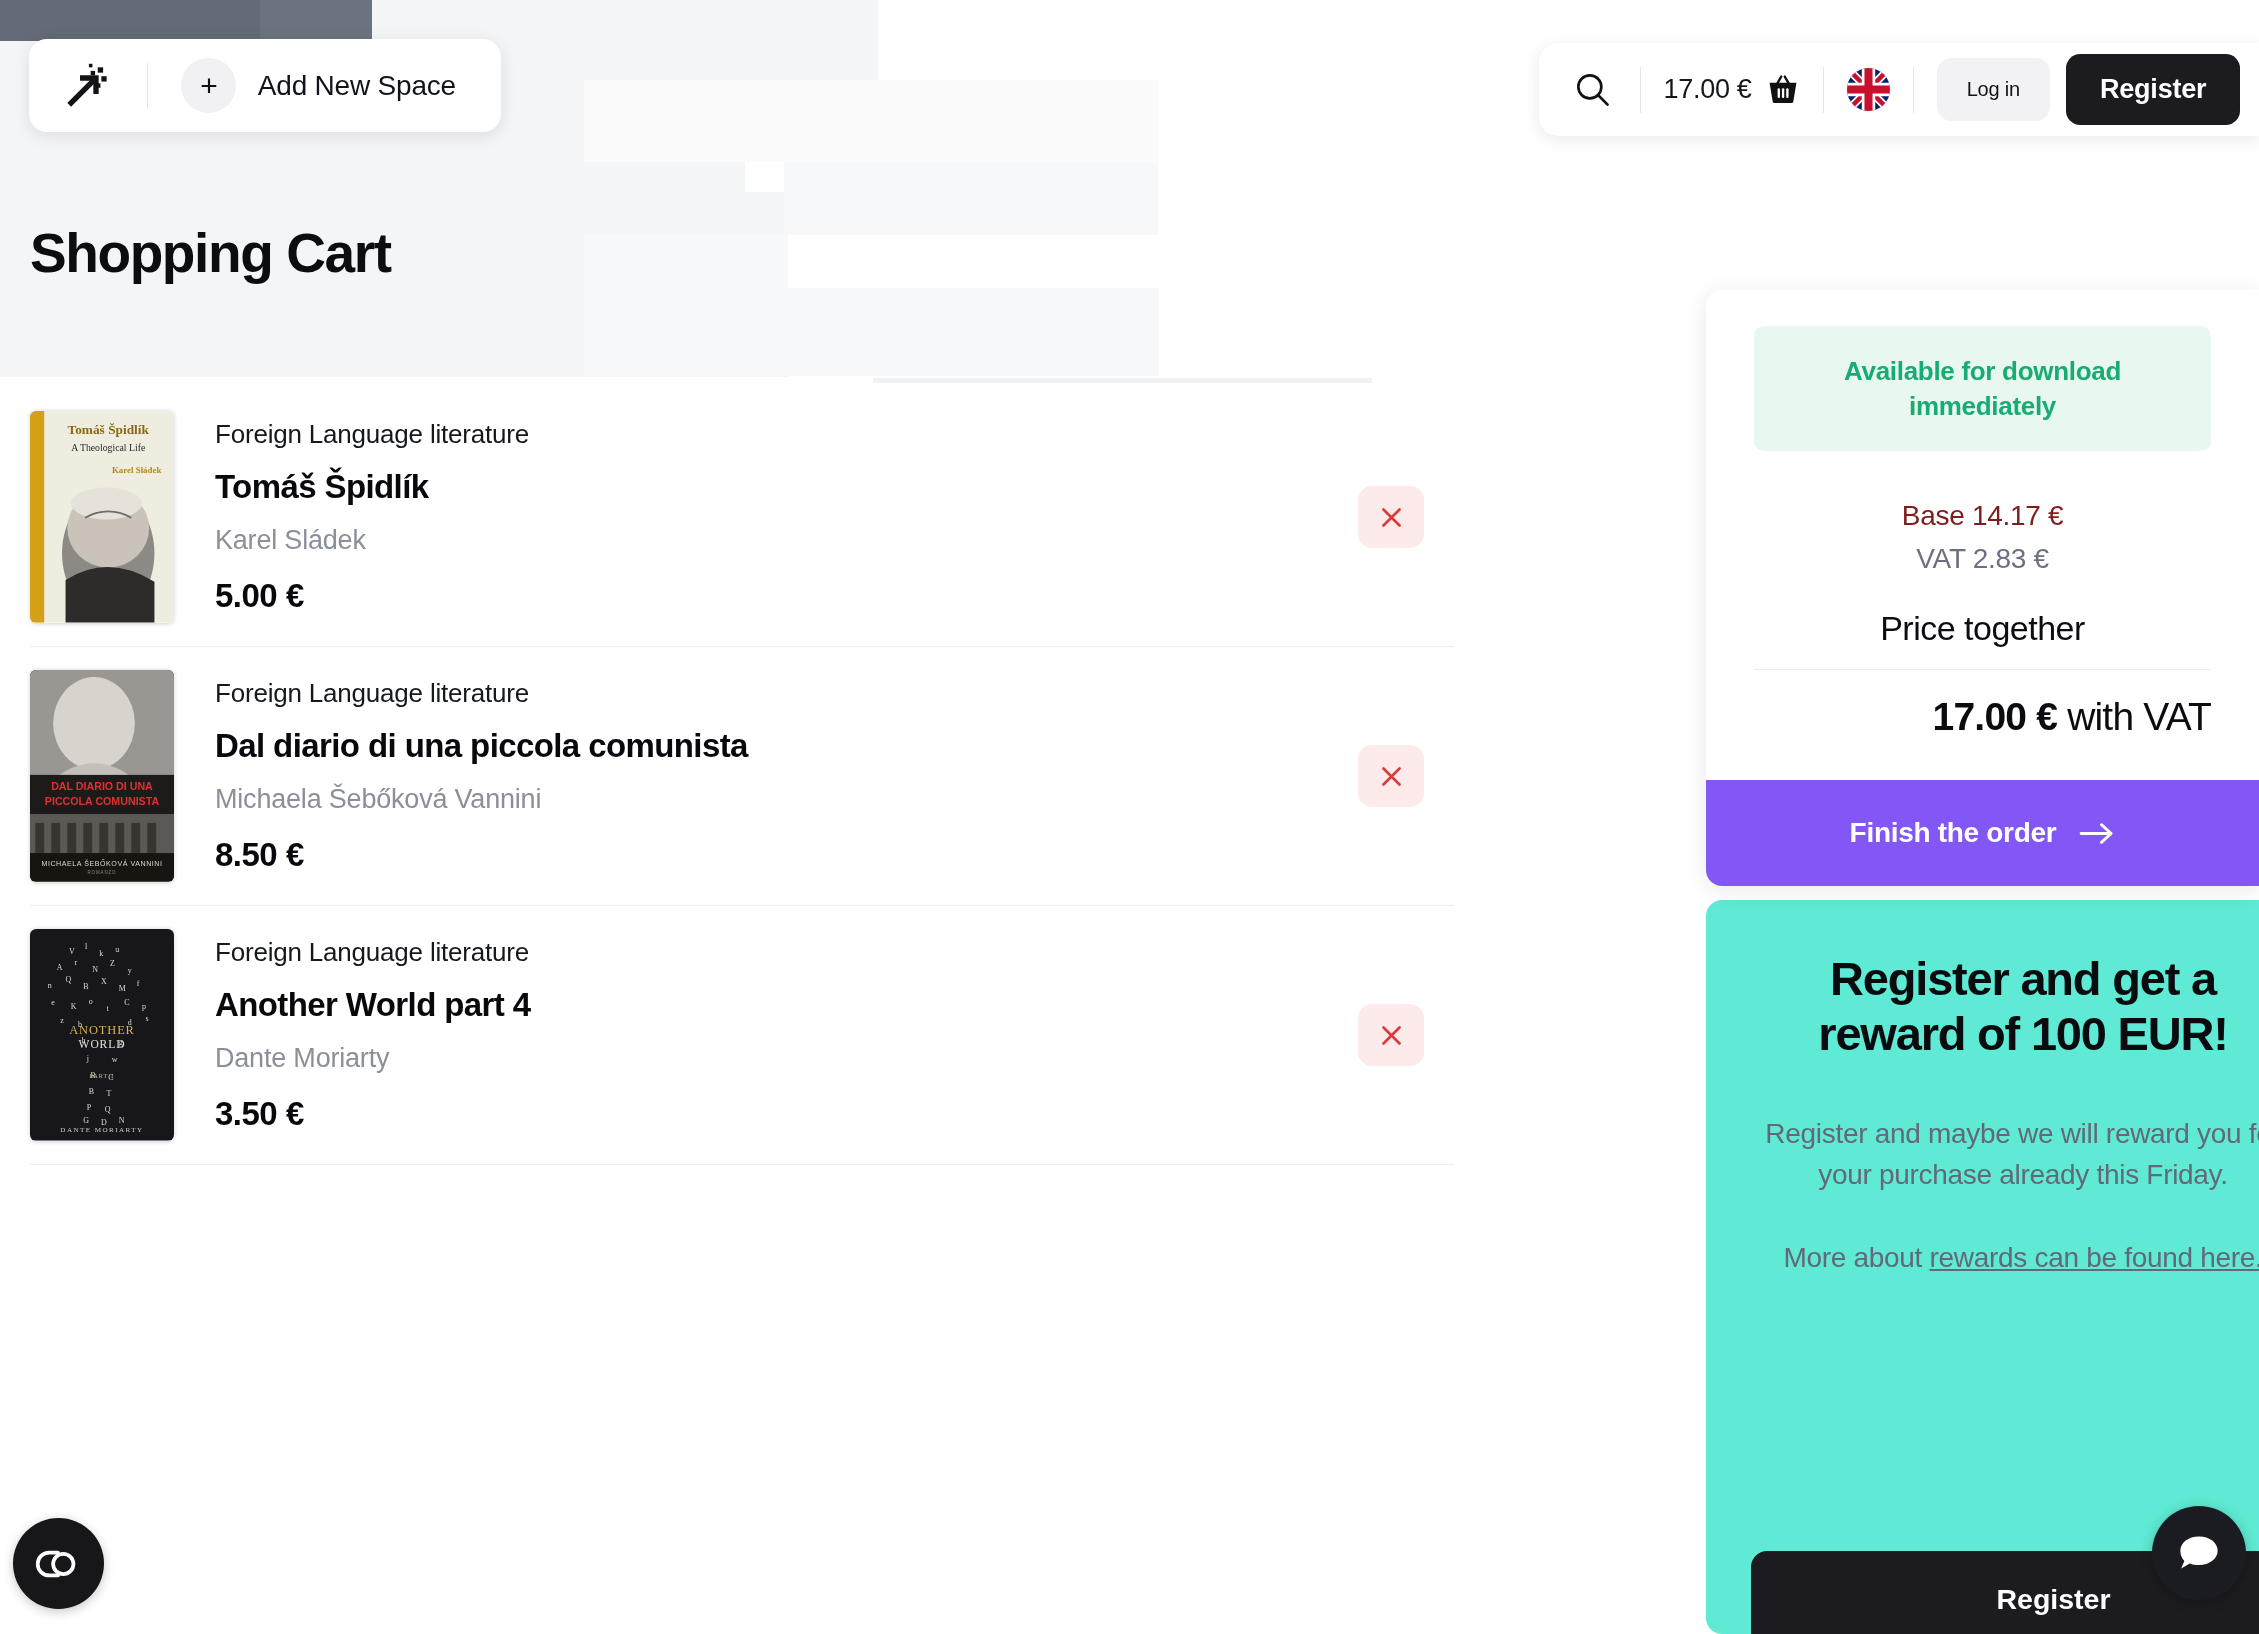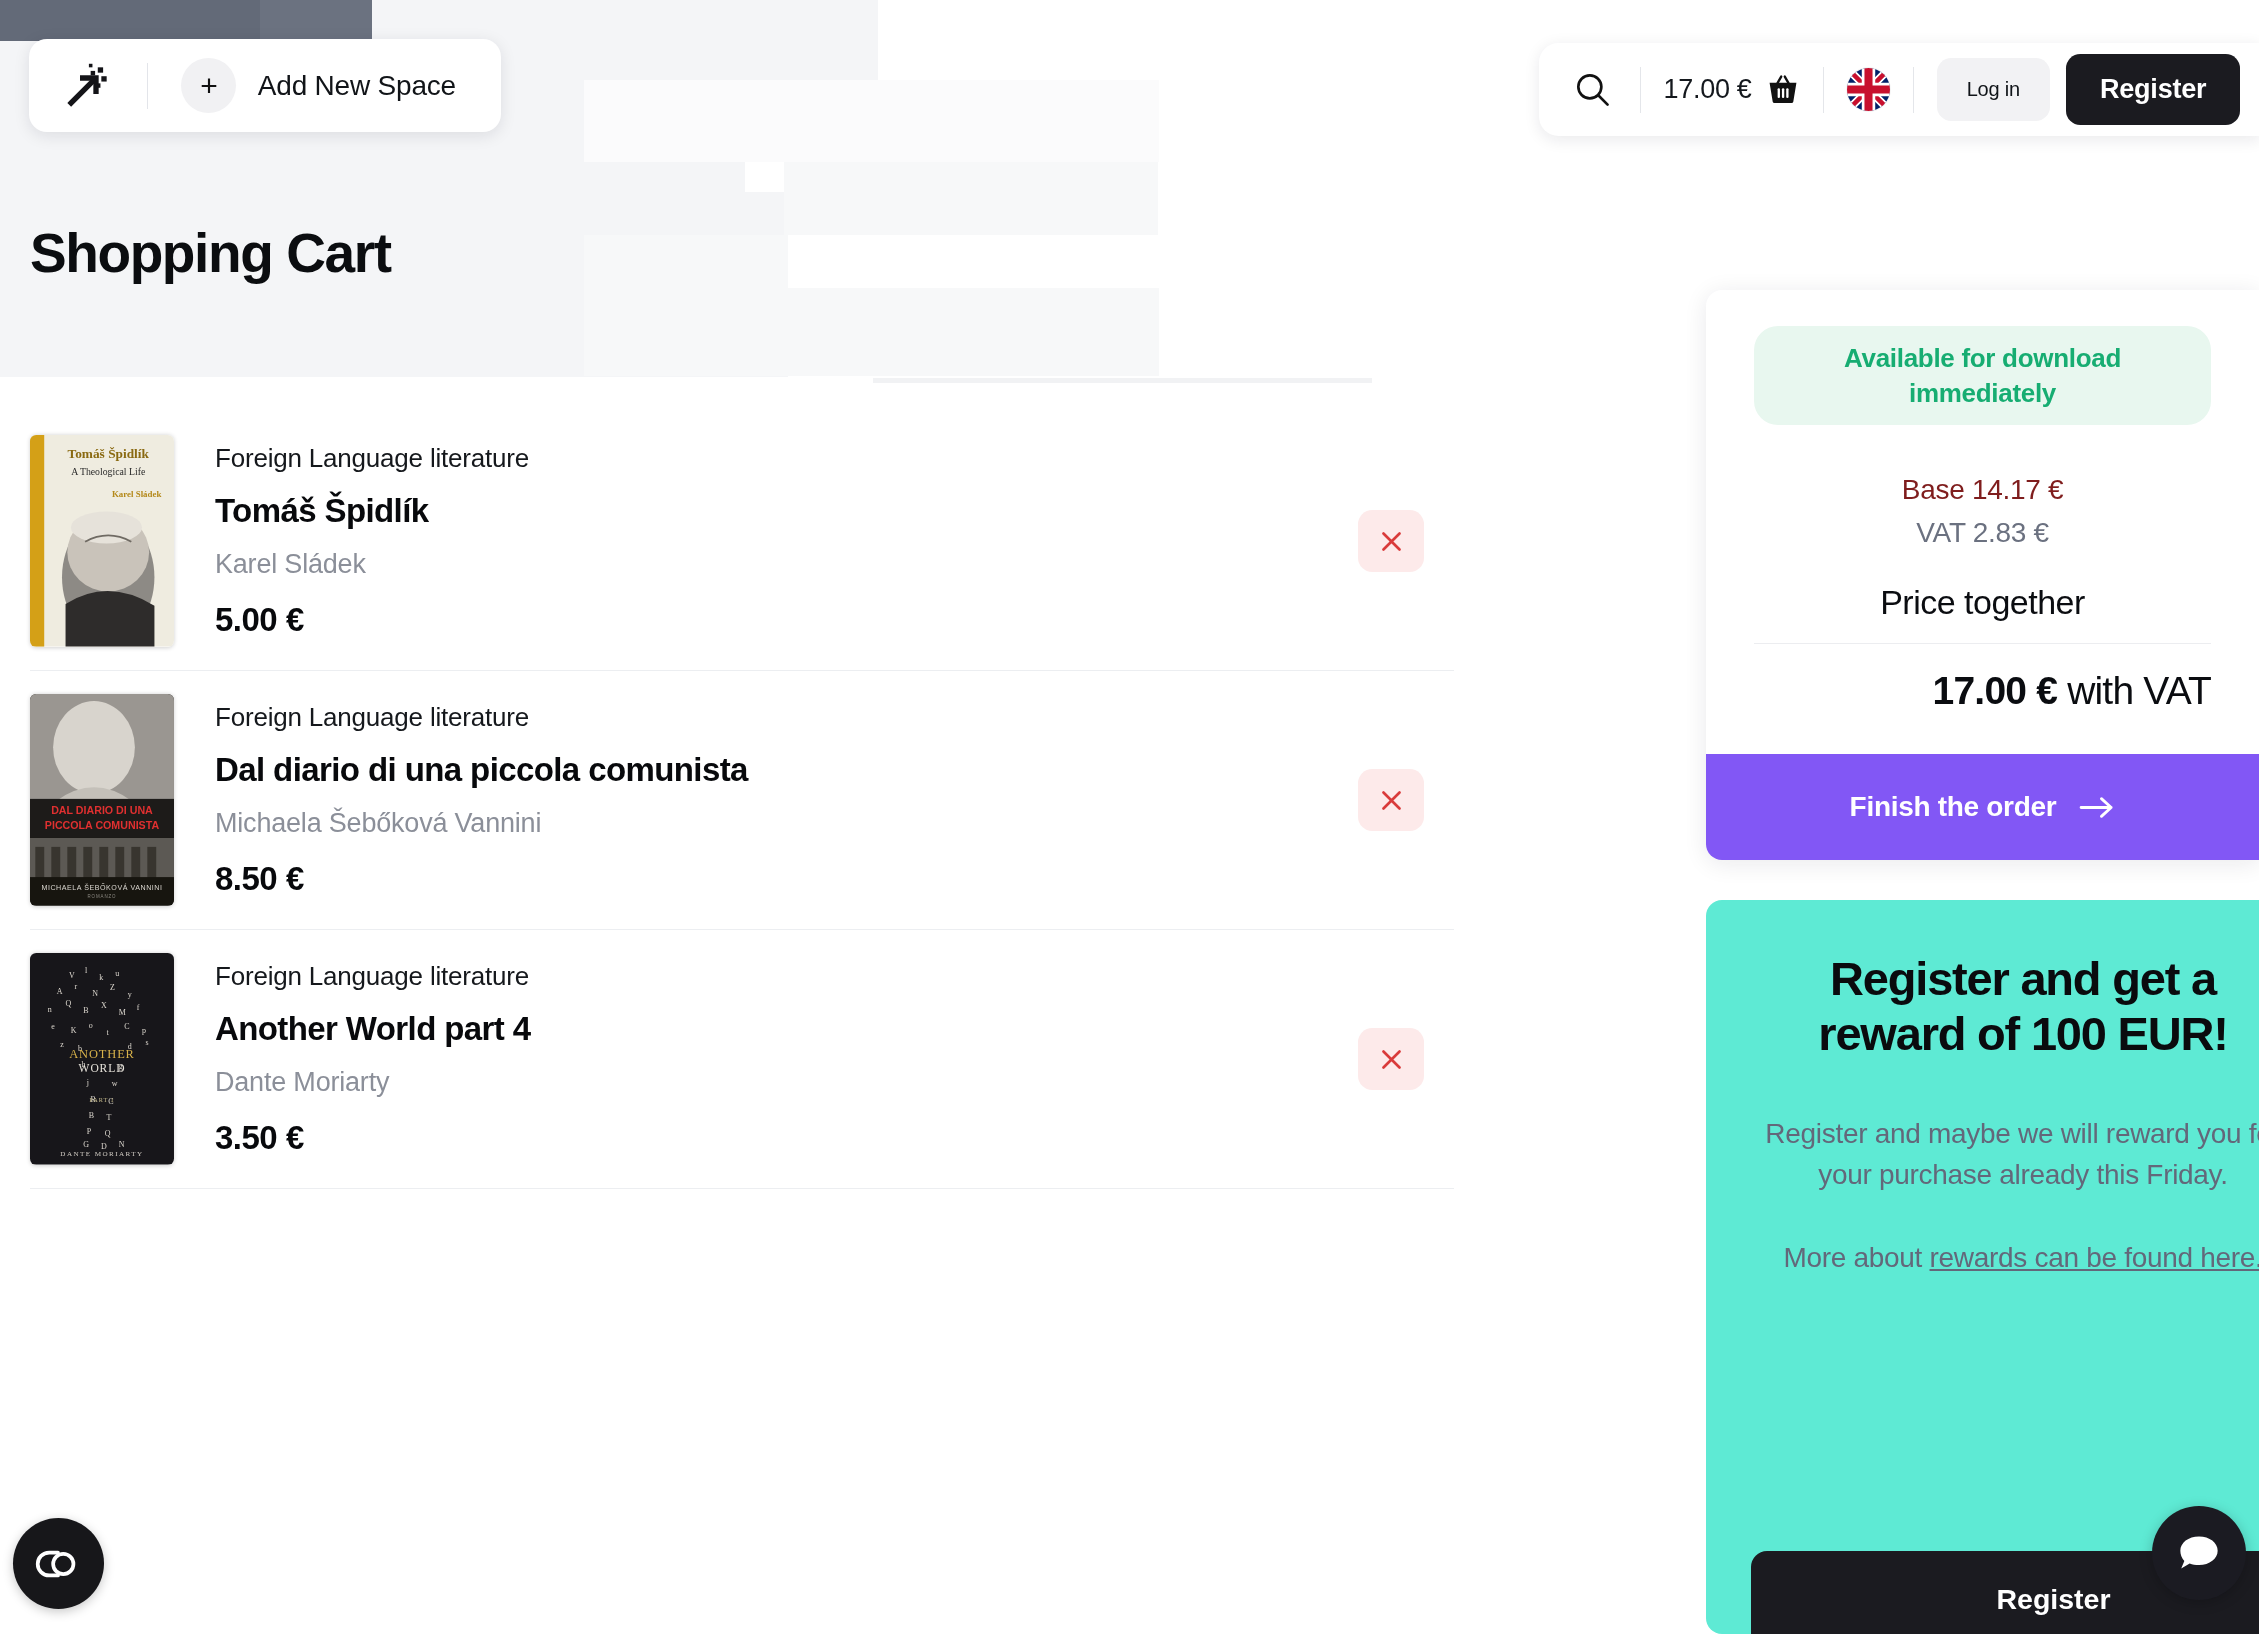--- a/index.html
+++ b/index.html
@@ -72,21 +72,21 @@
   }
 
   
   .page-title {
     position: absolute; left: 30px; top: 221px;
     font-size: 55px; font-weight: 800; color: #0b0d10;
     letter-spacing: -1.4px; z-index: 20;
   }
 
   
-  .cart-list { position: absolute; left: 30px; top: 412px; width: 1424px; z-index: 20; }
+  .cart-list { position: absolute; left: 30px; top: 388px; width: 1424px; z-index: 20; }
   .cart-row {
     display: flex; align-items: center;
     padding: 23px 0 23px 0;
     border-bottom: 0.9px solid #eceef1;
     min-height: 209px;
   }
   .cover {
     width: 144px; height: 212px; flex: 0 0 auto;
     border-radius: 6.2px; overflow: hidden; position: relative;
     box-shadow: 0 0.9px 4.5px rgba(0,0,0,.18);
@@ -108,23 +108,23 @@
   
   .summary-card {
     position: absolute; left: 1706px; top: 290px; width: 553px;
     background: #ffffff; border-radius: 16px 0 0 16px;
     box-shadow: 0 3.6px 23px rgba(20,20,40,.09);
     overflow: hidden; z-index: 25;
   }
   .summary-body { padding: 36px 48px 41px 48px; }
   .avail-badge {
     background: #e8f7ef; color: #17ad72;
-    border-radius: 24px; text-align: center;
+    border-radius: 10px; text-align: center;
     font-size: 26px; font-weight: 700; line-height: 1.33;
-    padding: 15px 27px; letter-spacing: -0.3px;
+    padding: 28px 27px; letter-spacing: -0.3px;
   }
   .base-line { text-align: center; font-size: 28px; color: #7f1d1d; margin-top: 49px; letter-spacing: -0.3px; }
   .vat-line  { text-align: center; font-size: 28px; color: #6b7180; margin-top: 10.7px; letter-spacing: -0.3px; }
   .price-together { text-align: center; font-size: 34px; color: #0b0d11; margin-top: 34px; letter-spacing: -0.5px; }
   .sum-divider { height: 0.9px; background: #ecedf0; margin: 21.4px 0 0 0; }
   .total-line { text-align: right; margin-top: 25px; font-size: 39px; color: #0a0c10; letter-spacing: -0.8px; }
   .total-line b { font-weight: 800; }
   .finish-btn {
     width: 100%; background: #8257f5; color: #ffffff;
     border: none; font-size: 28px; font-weight: 700;

